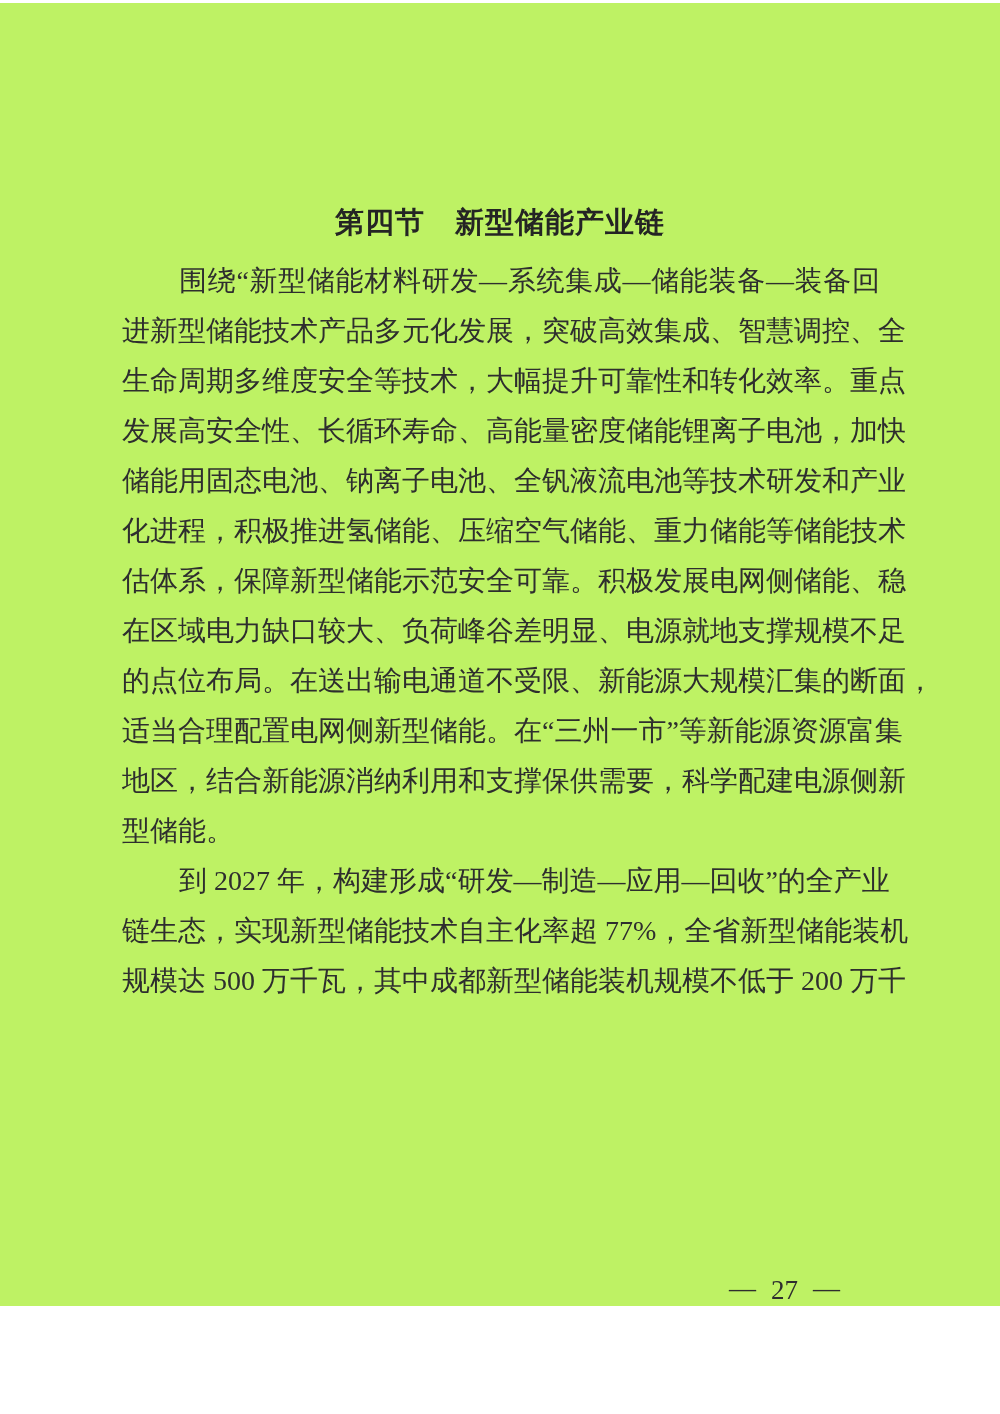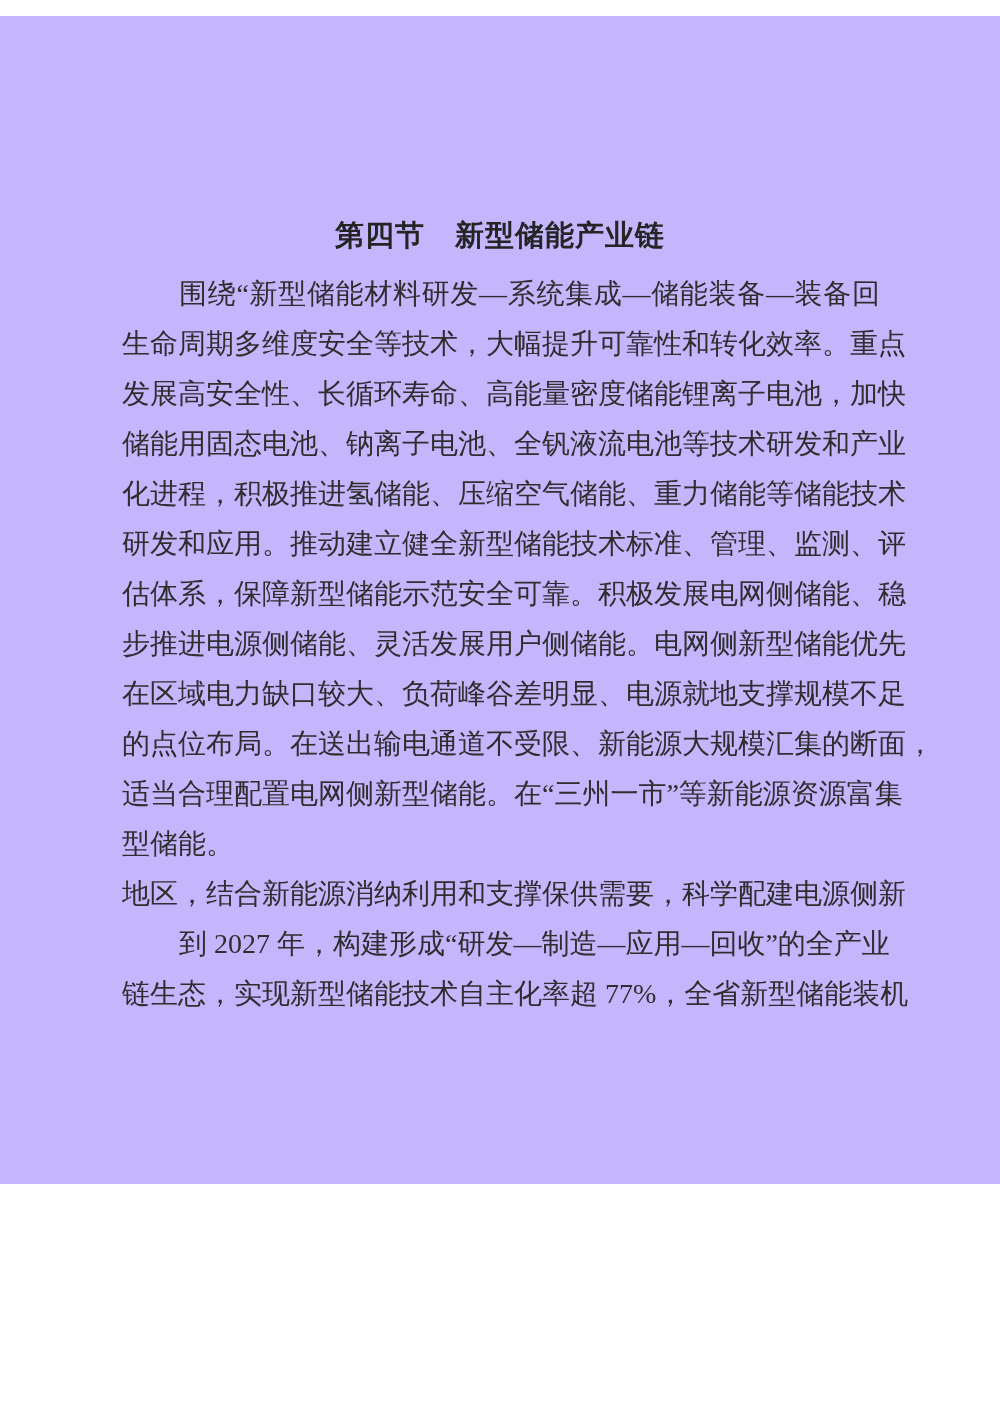--- a/index.html
+++ b/index.html
@@ -3,25 +3,25 @@
 <meta charset="utf-8">
 <style>
   * { margin: 0; padding: 0; box-sizing: border-box; }
   html, body {
     background: #ffffff;
     font-family: "Liberation Serif", serif;
   }
   .page {
     position: relative;
     width: 1000px;
-    height: 1168px;
-    background: #c4b5fd;
+    height: 1303px;
+    background: #bef264;
     color: #2e2e2e;
     overflow: hidden;
-    margin: 16px auto;
+    margin: 3px auto;
   }
   .section-heading {
     position: absolute;
     top: 200px;
     left: 0;
     width: 100%;
     text-align: center;
     font-family: "Liberation Sans", sans-serif;
     font-weight: bold;
     font-size: 29px;
@@ -70,37 +70,37 @@
 <body>
 
 <div class="page">
 
   <div class="section-heading">第四节　新型储能产业链</div>
 
   <div class="body-text">
 
     <div>
       <div class="text-line indent">围绕“新型储能材料研发—系统集成—储能装备—装备回</div>
+      <div class="text-line">进新型储能技术产品多元化发展，突破高效集成、智慧调控、全</div>
       <div class="text-line">生命周期多维度安全等技术，大幅提升可靠性和转化效率。重点</div>
       <div class="text-line">发展高安全性、长循环寿命、高能量密度储能锂离子电池，加快</div>
       <div class="text-line">储能用固态电池、钠离子电池、全钒液流电池等技术研发和产业</div>
       <div class="text-line">化进程，积极推进氢储能、压缩空气储能、重力储能等储能技术</div>
-      <div class="text-line">研发和应用。推动建立健全新型储能技术标准、管理、监测、评</div>
       <div class="text-line">估体系，保障新型储能示范安全可靠。积极发展电网侧储能、稳</div>
-      <div class="text-line">步推进电源侧储能、灵活发展用户侧储能。电网侧新型储能优先</div>
       <div class="text-line">在区域电力缺口较大、负荷峰谷差明显、电源就地支撑规模不足</div>
       <div class="text-line">的点位布局。在送出输电通道不受限、新能源大规模汇集的断面，</div>
       <div class="text-line">适当合理配置电网侧新型储能。在“三州一市”等新能源资源富集</div>
+      <div class="text-line">地区，结合新能源消纳利用和支撑保供需要，科学配建电源侧新</div>
       <div class="text-line no-stretch">型储能。</div>
-      <div class="text-line">地区，结合新能源消纳利用和支撑保供需要，科学配建电源侧新</div>
     </div>
 
     <div>
       <div class="text-line indent">到 2027 年，构建形成“研发—制造—应用—回收”的全产业</div>
       <div class="text-line">链生态，实现新型储能技术自主化率超 77%，全省新型储能装机</div>
+      <div class="text-line">规模达 500 万千瓦，其中成都新型储能装机规模不低于 200 万千</div>
     </div>
 
   </div>
 
   <div class="page-footer">
     <span class="footer-dash">—</span>
     <span class="footer-num">27</span>
     <span class="footer-dash">—</span>
   </div>
 

